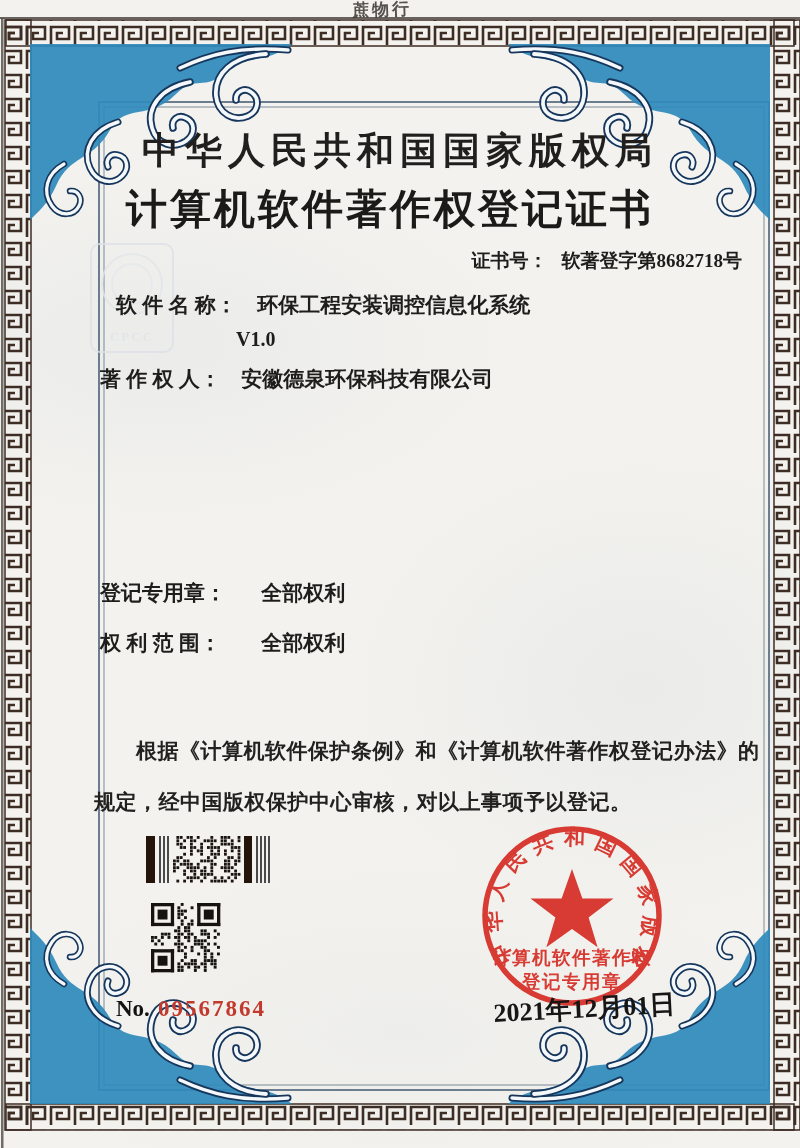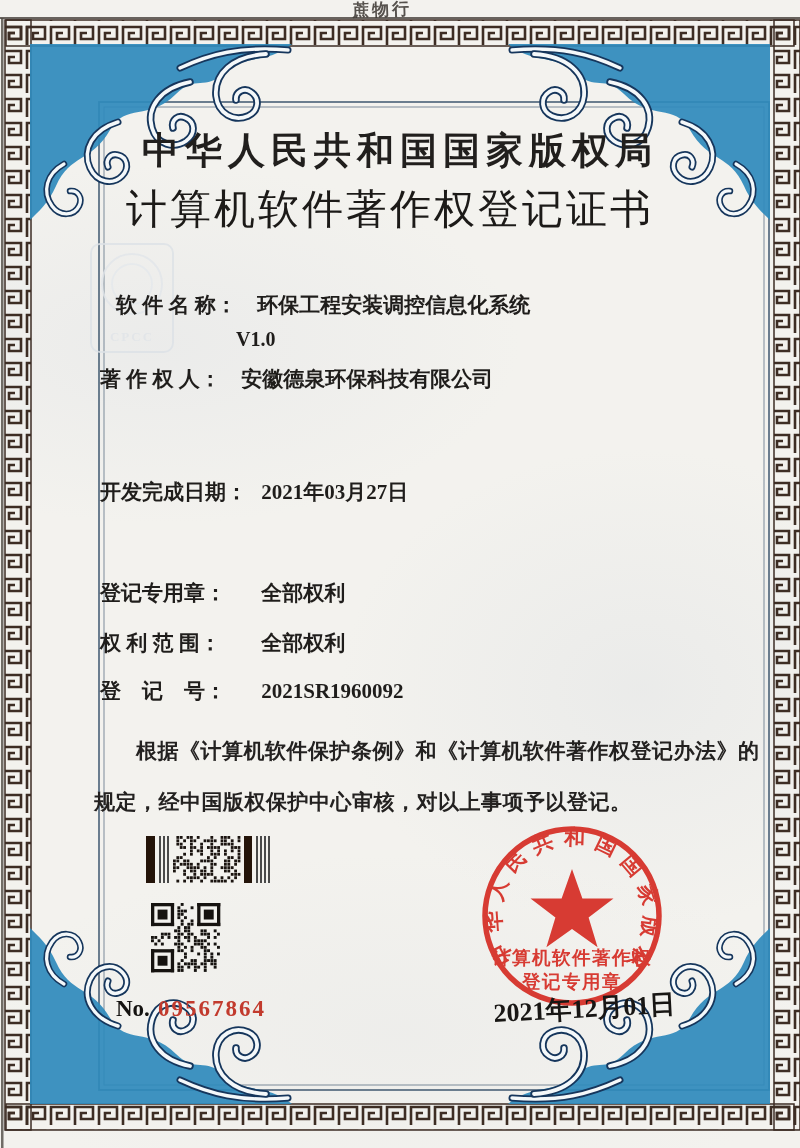--- a/index.html
+++ b/index.html
@@ -14,21 +14,21 @@
     color:#1f1d1b;
   }
   .abs{position:absolute;}
   
   #top-line{top:17px;left:0;width:800px;height:2px;background:#4f4a44;opacity:.85;}
   #handwriting{top:-3px;left:352px;width:120px;font-size:17px;color:#3a3530;
     transform:rotate(-2deg);letter-spacing:3px;font-weight:bold;opacity:.85;}
   
   #agency{top:126px;left:0;width:800px;text-align:center;font-size:37px;font-weight:bold;
     letter-spacing:6px;color:#211f1d;}
-  #cert-title{top:182px;left:0;width:780px;text-align:center;font-size:41px;font-weight:normal;
+  #cert-title{top:182px;left:0;width:780px;text-align:center;font-size:41px;font-weight:bold;
     letter-spacing:3px;color:#1c1a18;}
   #certno{top:248px;left:0;width:742px;text-align:right;font-size:19px;font-weight:bold;}
   #certno .lbl{margin-right:14px;}
   
   .row{left:100px;width:660px;font-size:21px;font-weight:bold;white-space:nowrap;}
   .row .lab{display:inline-block;width:128px;}
   .row .lab.wide{width:148px;}
   .row .val{margin-left:8px;}
   #r1{top:291px;padding-left:16px;} #r1b{top:328px;left:236px;font-size:20px;font-weight:bold;}
   #r2{top:365px;}
@@ -395,48 +395,43 @@
 
   <div id="ghost-stamp" class="abs">
     <div class="circ"></div>
     <div class="circ2"></div>
     <div class="cpcc">CPCC</div>
   </div>
 
   <div id="agency" class="abs">中华人民共和国国家版权局</div>
   <div id="cert-title" class="abs">计算机软件著作权登记证书</div>
 
+  <div id="certno" class="abs">
+    <span class="lbl">证书号：</span><span>软著登字第8682718号</span>
+  </div>
 
   <div id="r1" class="abs row">
     <span class="lab">软 件 名 称：</span>
     <span class="val">环保工程安装调控信息化系统</span>
   </div>
   <div id="r1b" class="abs">V1.0</div>
 
   <div id="r2" class="abs row">
     <span class="lab">著 作 权 人：</span>
     <span class="val">安徽德泉环保科技有限公司</span>
   </div>
 
-  <div id="r3" class="abs row">
-    <span class="lab wide">开发完成日期：</span>
-    <span class="val">2021年03月27日</span>
-  </div>
   <div id="r5" class="abs row">
     <span class="lab wide">登记专用章：</span>
     <span class="val">全部权利</span>
   </div>
   <div id="r6" class="abs row">
     <span class="lab wide">权 利 范 围：</span>
     <span class="val">全部权利</span>
   </div>
-  <div id="r7" class="abs row">
-    <span class="lab wide">登　记　号：</span>
-    <span class="val">2021SR1960092</span>
-  </div>
 
   <div id="statement" class="abs">根据《计算机软件保护条例》和《计算机软件著作权登记办法》的规定，经中国版权保护中心审核，对以上事项予以登记。</div>
 
   <div id="serial" class="abs">
     <span class="no">No.</span><span class="num">09567864</span>
   </div>
 
 </div>
 
 </body></html>

